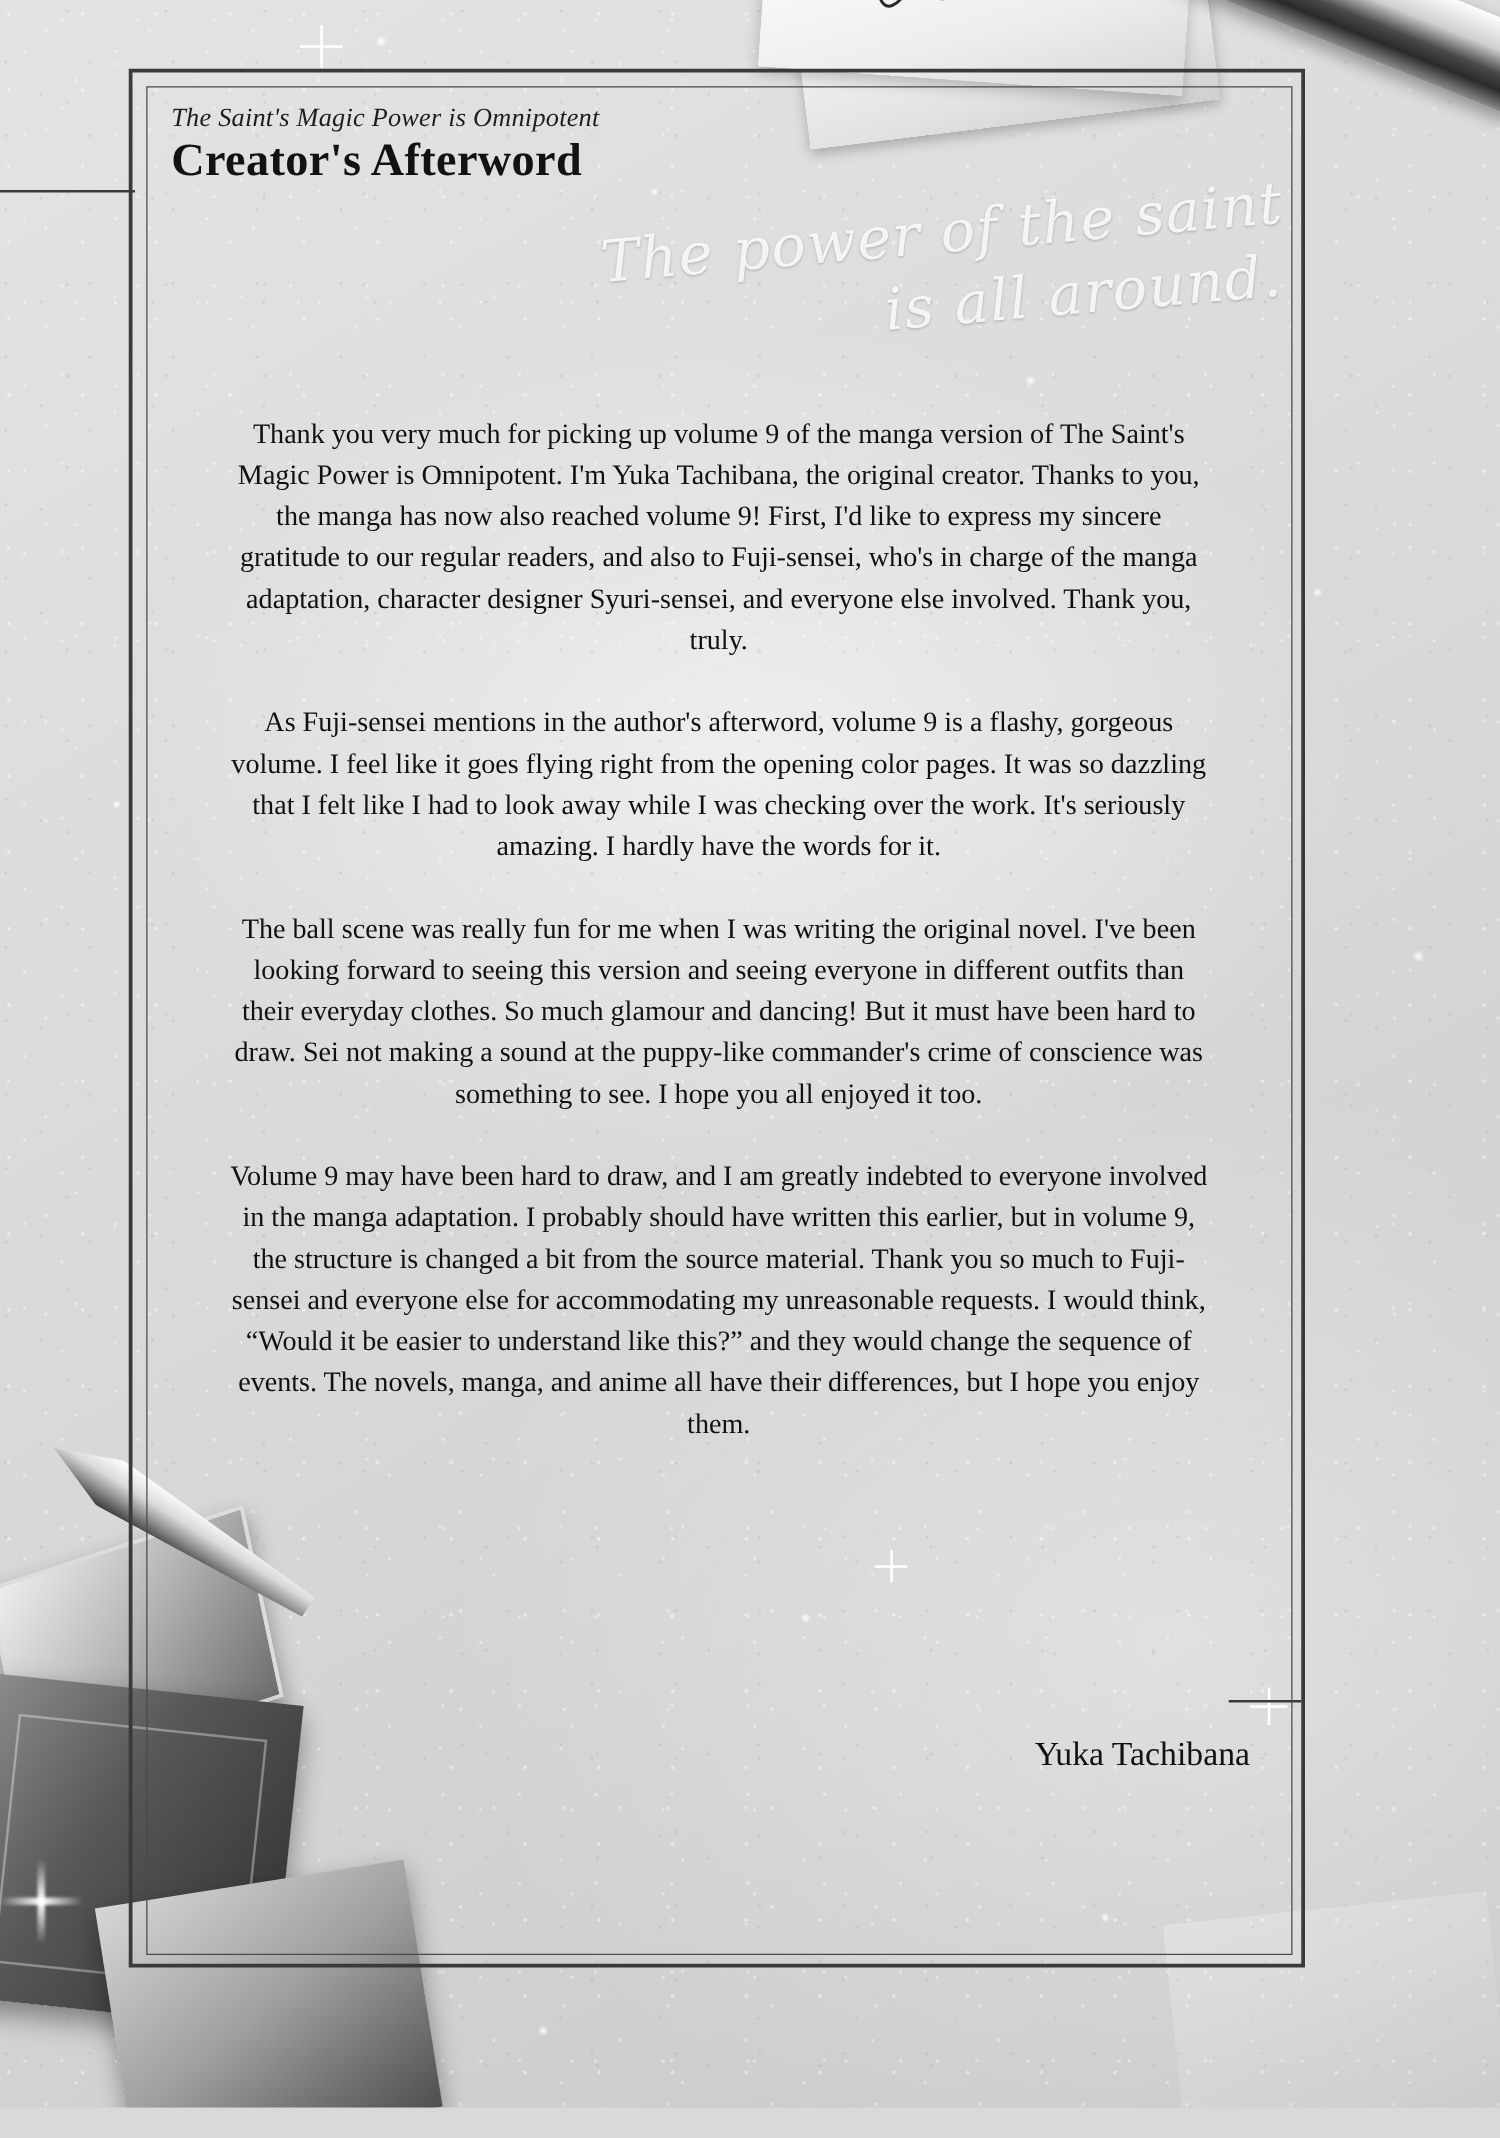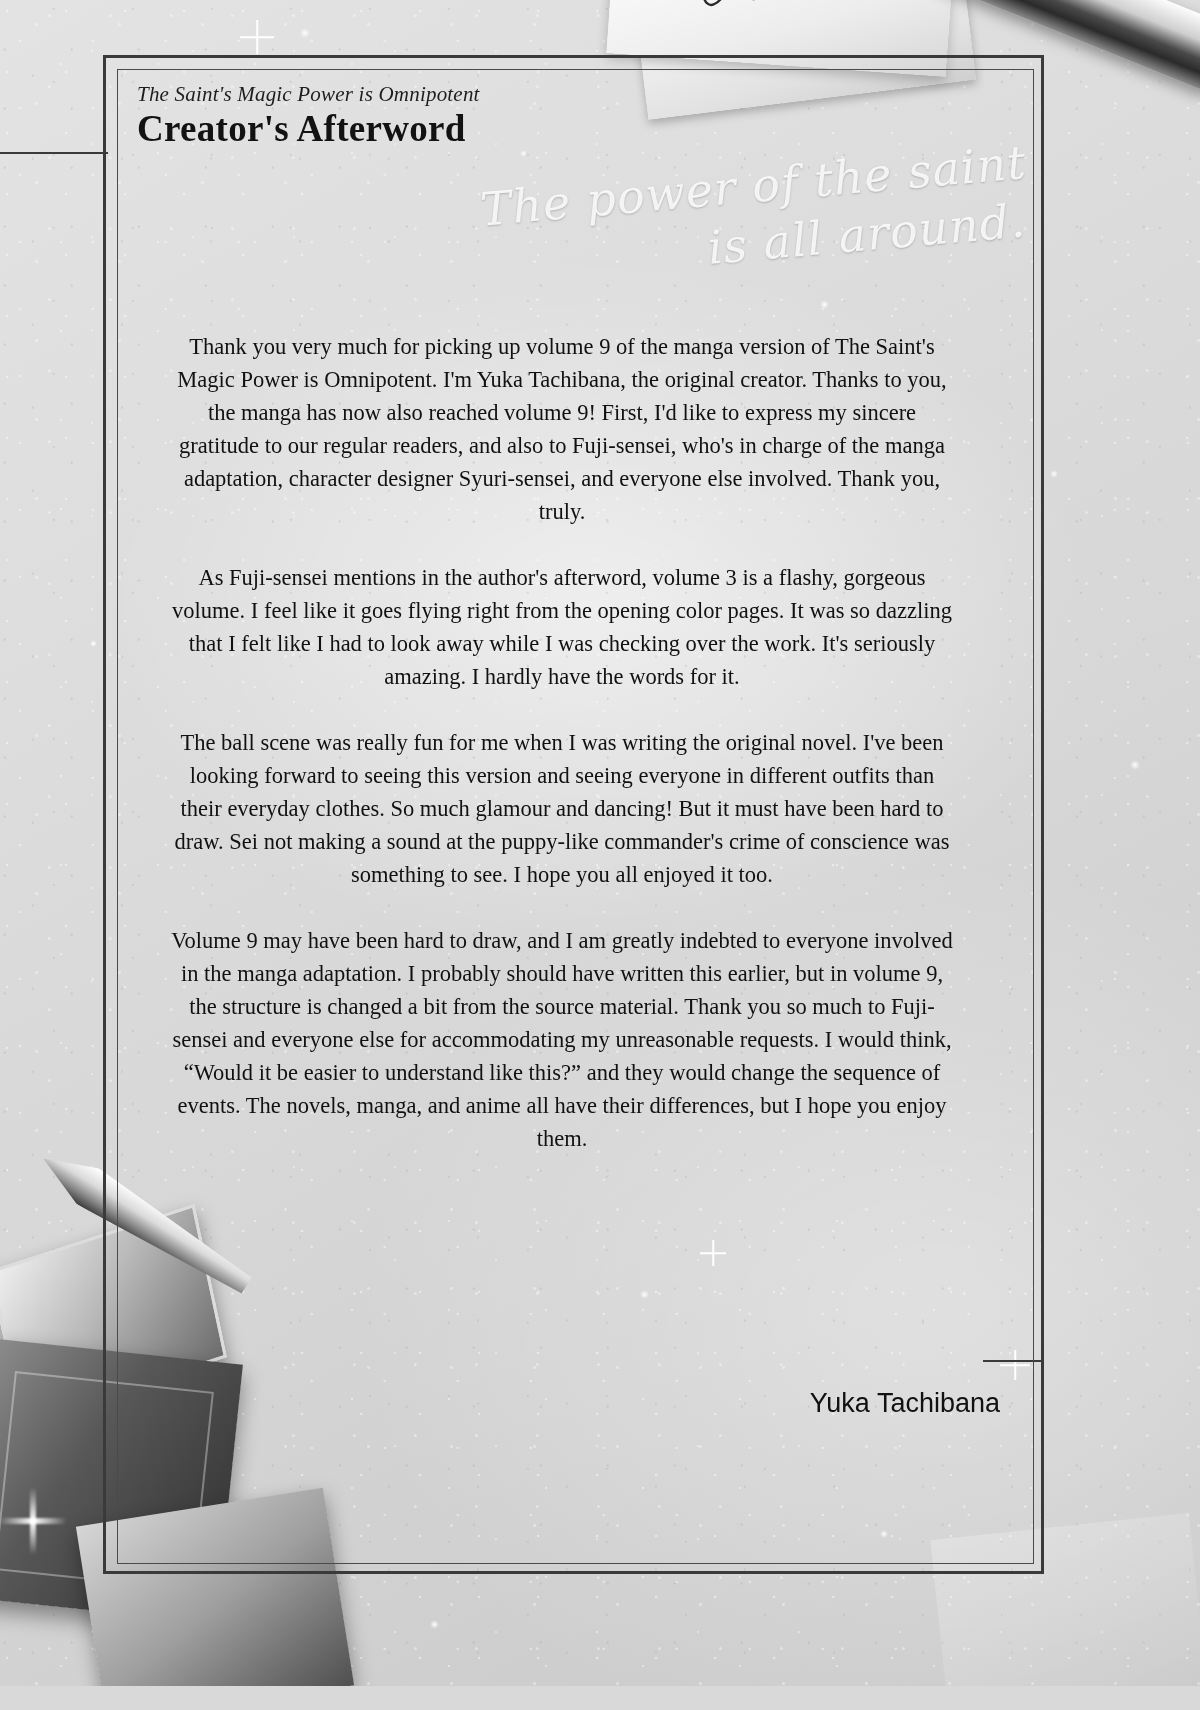--- a/index.html
+++ b/index.html
@@ -207,35 +207,35 @@
     text-shadow: 0 1px 2px rgba(120,120,120,0.45);
     transform: rotate(-5deg);
     pointer-events: none;
     letter-spacing: 1px;
   }
   #watermark .l2 { display:block; padding-right: 6px; }
 
   
   #body-text {
     position: absolute;
-    left: 167px; top: 330px;
+    left: 180px; top: 330px;
     width: 790px;
     text-align: center;
     font-family: "Liberation Serif", serif;
     font-size: 22.5px;
     line-height: 33px;
     color: #111;
   }
   #body-text p { margin: 0 0 33px 0; }
   #body-text p:last-child { margin-bottom: 0; }
 
   #signature {
     position: absolute;
     right: 200px; top: 1388px;
-    font-family: Liberation Sans, sans-serif;
+    font-family: Liberation Serif, serif;
     font-size: 27px;
     color: #111;
   }
 </style>
 </head>
 <body>
 
 <div id="page">
 
   <div id="texture"></div>
@@ -290,20 +290,20 @@
     <div id="page-title">Creator's Afterword</div>
   </div>
 
   <div id="watermark">
     <span class="l1">The power of the saint</span>
     <span class="l2">is all around.</span>
   </div>
 
   <div id="body-text">
     <p>Thank you very much for picking up volume 9 of the manga version of The Saint's Magic Power is Omnipotent. I'm Yuka Tachibana, the original creator. Thanks to you, the manga has now also reached volume 9! First, I'd like to express my sincere gratitude to our regular readers, and also to Fuji-sensei, who's in charge of the manga adaptation, character designer Syuri-sensei, and everyone else involved. Thank you, truly.</p>
-    <p>As Fuji-sensei mentions in the author's afterword, volume 3 is a flashy, gorgeous volume. I feel like it goes flying right from the opening color pages. It was so dazzling that I felt like I had to look away while I was checking over the work. It's seriously amazing. I hardly have the words for it.</p>
+    <p>As Fuji-sensei mentions in the author's afterword, volume 9 is a flashy, gorgeous volume. I feel like it goes flying right from the opening color pages. It was so dazzling that I felt like I had to look away while I was checking over the work. It's seriously amazing. I hardly have the words for it.</p>
     <p>The ball scene was really fun for me when I was writing the original novel. I've been looking forward to seeing this version and seeing everyone in different outfits than their everyday clothes. So much glamour and dancing! But it must have been hard to draw. Sei not making a sound at the puppy-like commander's crime of conscience was something to see. I hope you all enjoyed it too.</p>
     <p>Volume 9 may have been hard to draw, and I am greatly indebted to everyone involved in the manga adaptation. I probably should have written this earlier, but in volume 9, the structure is changed a bit from the source material. Thank you so much to Fuji-sensei and everyone else for accommodating my unreasonable requests. I would think, “Would it be easier to understand like this?” and they would change the sequence of events. The novels, manga, and anime all have their differences, but I hope you enjoy them.</p>
   </div>
 
   <div id="signature">Yuka Tachibana</div>
 
 </div>
 
 </body></html>

